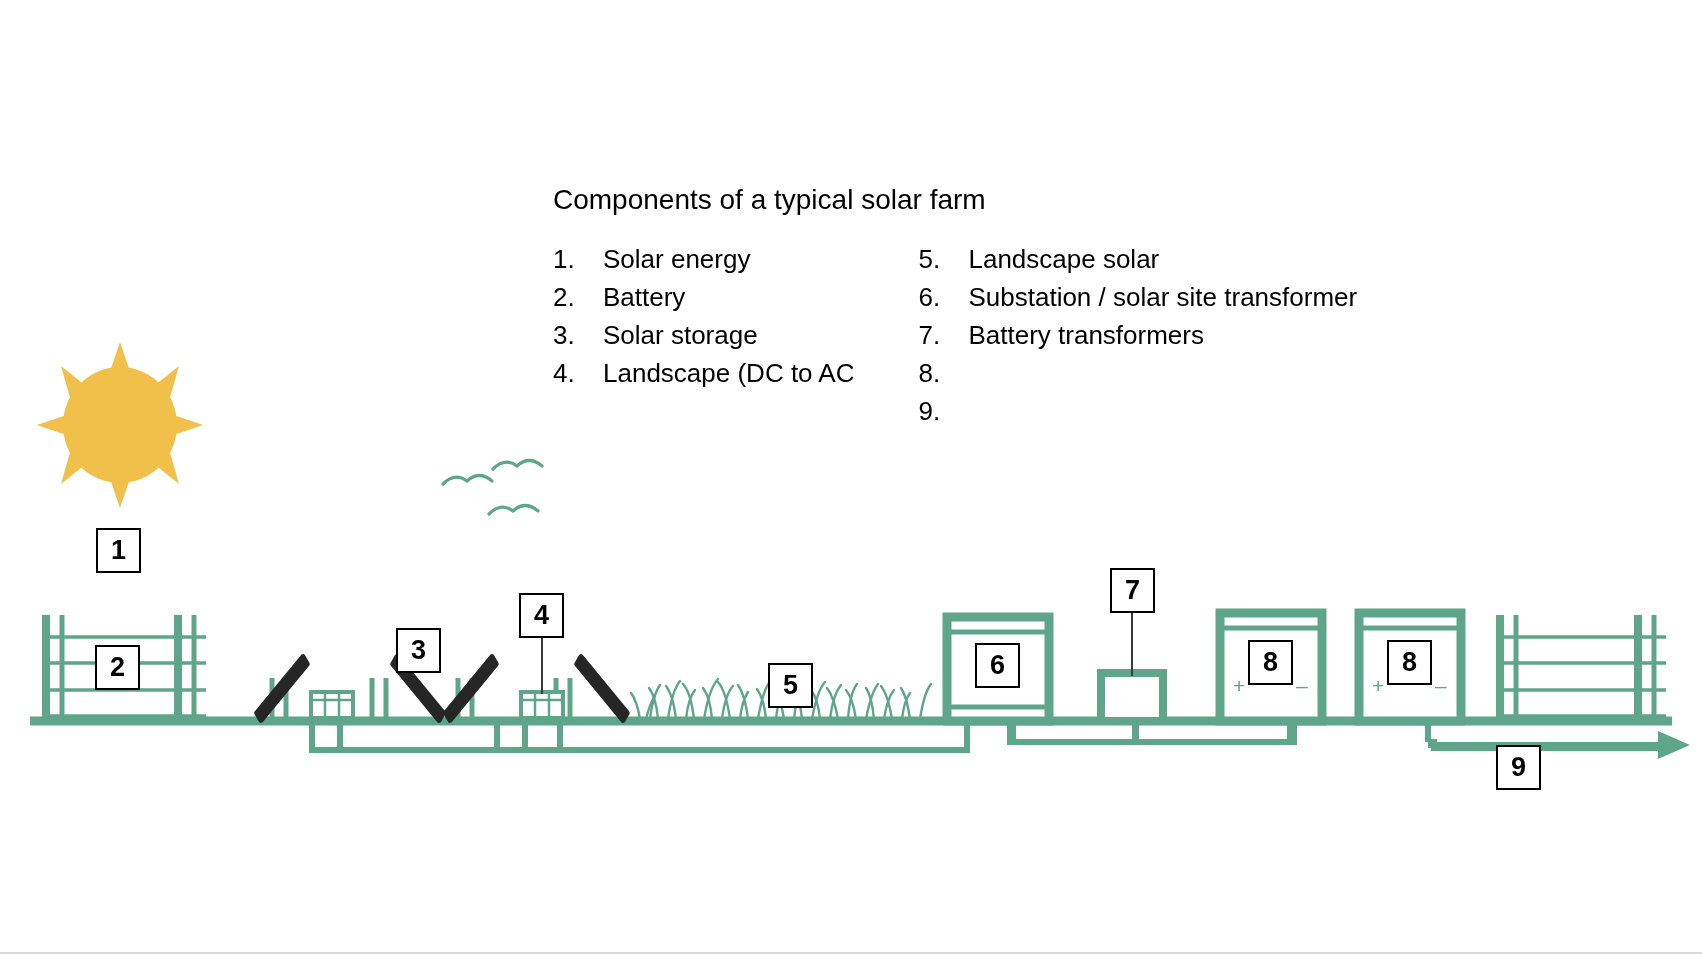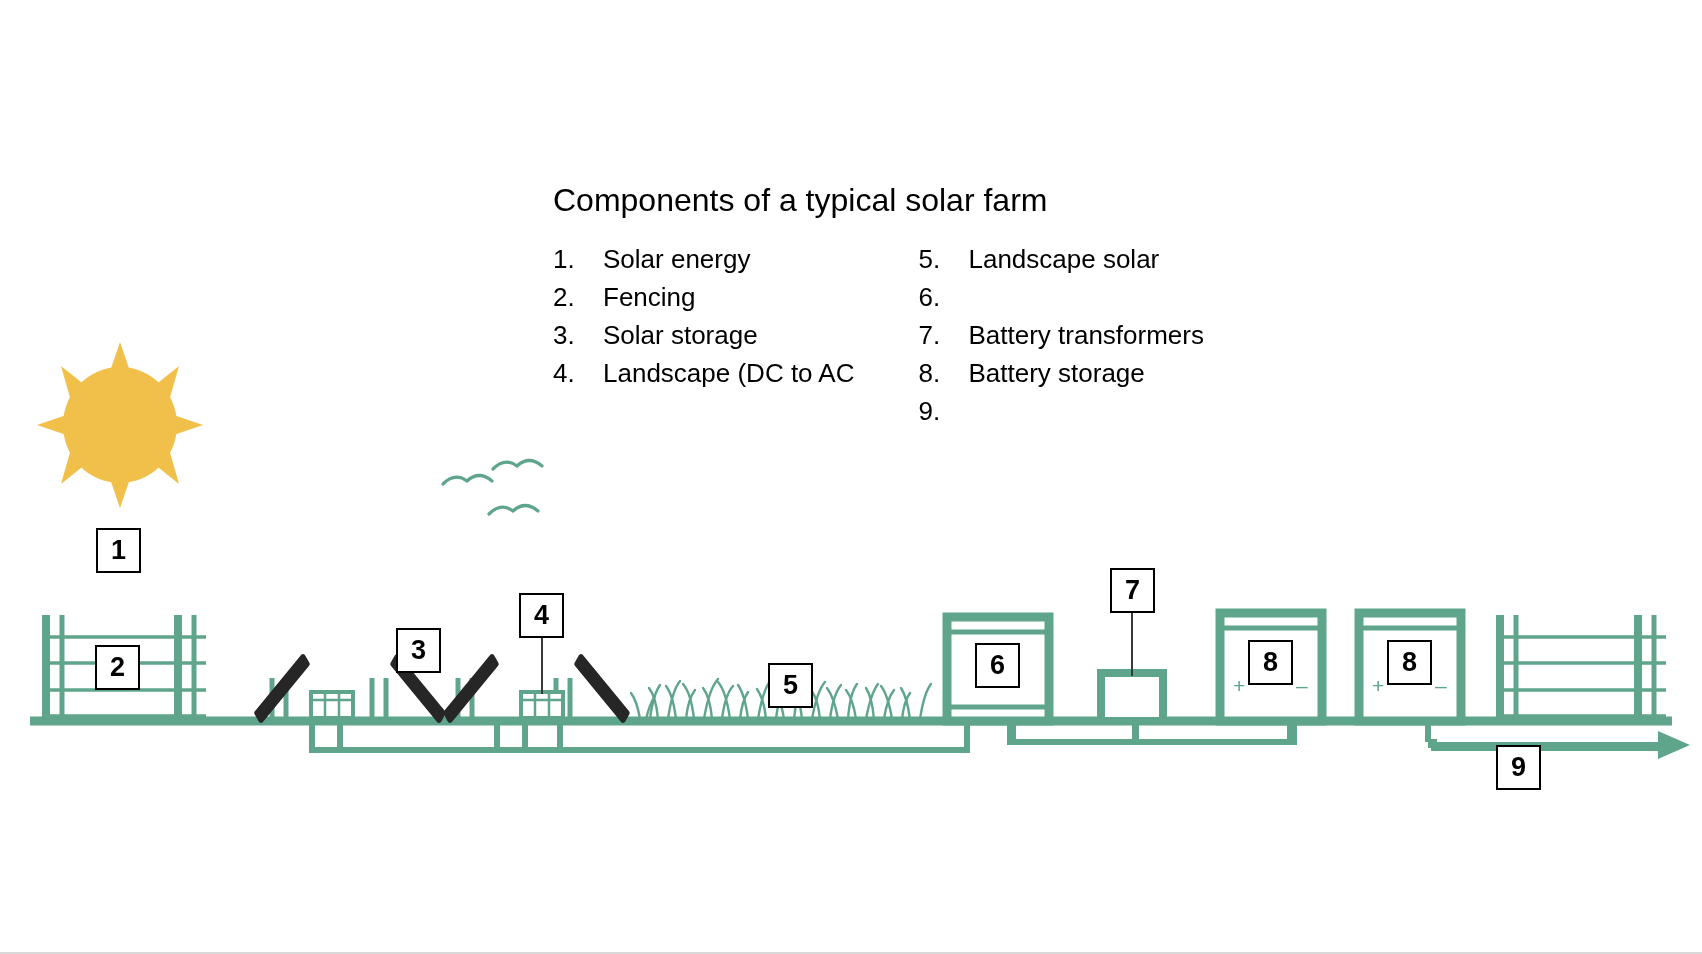--- a/index.html
+++ b/index.html
@@ -25,21 +25,21 @@
     box-sizing: border-box;
   }
   
   #legend-block {
     position: absolute;
     left: 553px;
     top: 182px;
     width: 900px;
   }
   #diagram-title {
-    font-size: 32px;
+    font-size: 28px;
     line-height: 36px;
     font-weight: 400;
     color: #000000;
     white-space: nowrap;
     margin: 0 0 22px 0;
   }
   .legend-columns {
     display: flex;
     flex-direction: row;
     align-items: flex-start;
@@ -299,49 +299,49 @@
     <div id="diagram-title">Components of a typical solar farm</div>
     <div class="legend-columns">
 
       <div class="legend-col">
         <div class="legend-item">
           <span class="legend-num">1.</span>
           <span class="legend-label">Solar energy</span>
         </div>
         <div class="legend-item">
           <span class="legend-num">2.</span>
-          <span class="legend-label">Fencing</span>
+          <span class="legend-label">Battery</span>
         </div>
         <div class="legend-item">
           <span class="legend-num">3.</span>
           <span class="legend-label">Solar storage</span>
         </div>
         <div class="legend-item">
           <span class="legend-num">4.</span>
           <span class="legend-label">
             <span>Landscape (DC to AC</span>
           </span>
         </div>
       </div>
 
       <div class="legend-col">
         <div class="legend-item">
           <span class="legend-num">5.</span>
           <span class="legend-label">Landscape solar</span>
         </div>
         <div class="legend-item">
           <span class="legend-num">6.</span>
+          <span class="legend-label">Substation / solar site transformer</span>
         </div>
         <div class="legend-item">
           <span class="legend-num">7.</span>
           <span class="legend-label">Battery transformers</span>
         </div>
         <div class="legend-item">
           <span class="legend-num">8.</span>
-          <span class="legend-label">Battery storage</span>
         </div>
         <div class="legend-item">
           <span class="legend-num">9.</span>
         </div>
       </div>
 
     </div>
   </div>
 
   <div class="callout" style="left:96px;  top:528px; width:45px; height:45px;">1</div>

